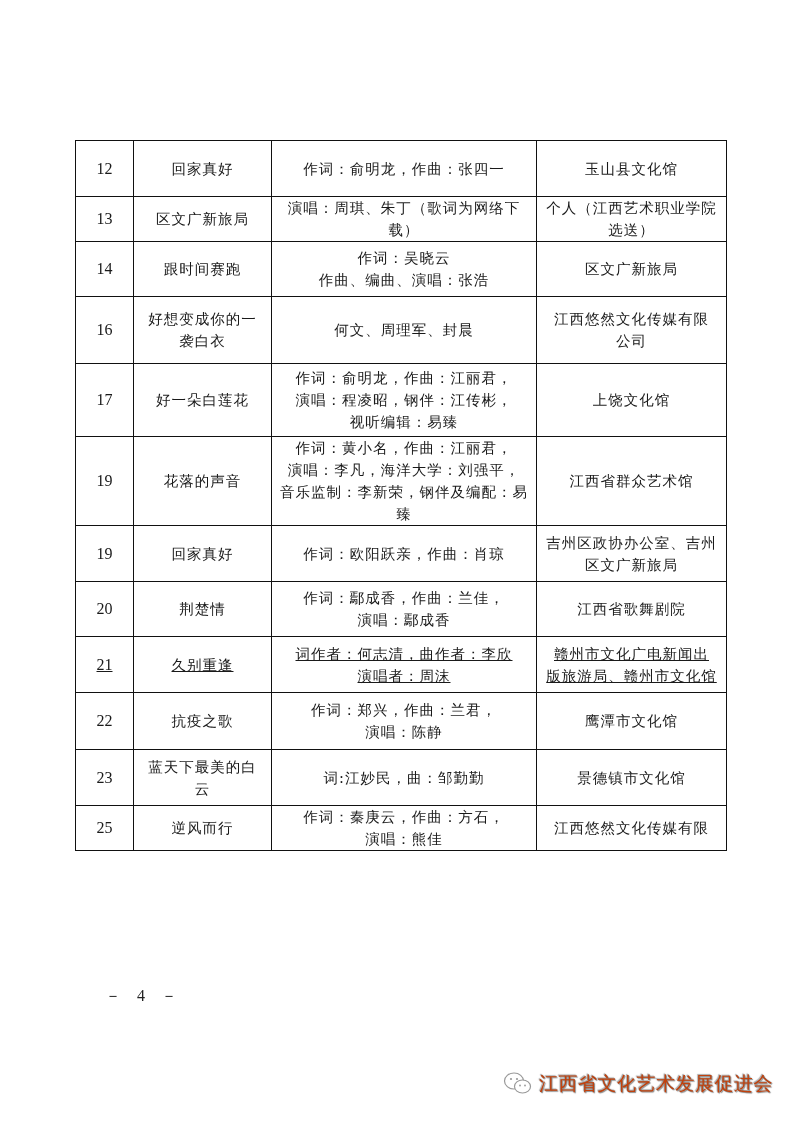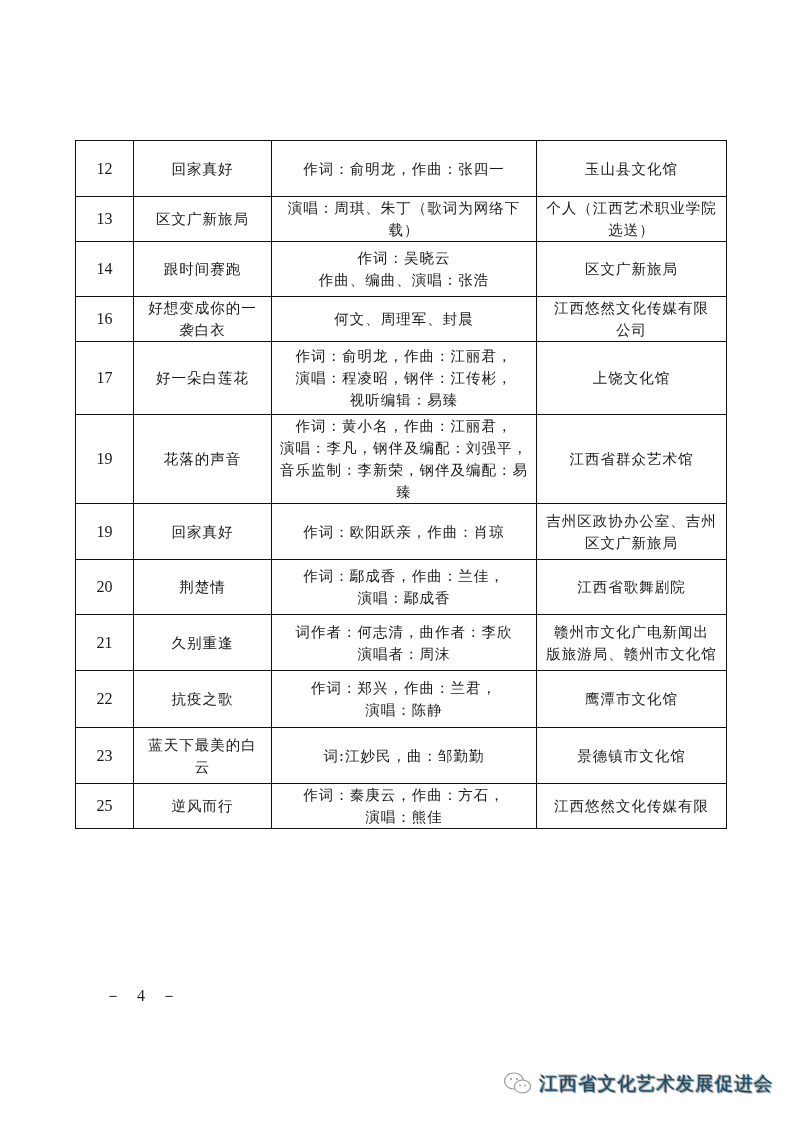--- a/index.html
+++ b/index.html
@@ -27,21 +27,21 @@
     .doc-table td .line { display: block; }
     .page-number {
       position: absolute; left: 105px; top: 986px;
       font-family: "Liberation Serif", serif; font-size: 16px; letter-spacing: 6px;
       color: #222;
     }
     .watermark {
       position: absolute; left: 503px; top: 1071px;
       display: flex; align-items: center; gap: 6px;
       font-family: "DejaVu Sans", sans-serif; font-size: 19px;
-      color: #0c4a6e;
+      color: #c2410c;
       text-shadow: 0 0 1px #777, 1px 1px 1px #888, -1px -1px 1px #aaa;
       letter-spacing: 0.5px;
     }
     .wechat-icon { width: 30px; height: 26px; }
   </style>
 </head>
 <body>
 
 <table class="doc-table">
   <colgroup id="cols">
@@ -82,21 +82,21 @@
           <span class="line">跟时间赛跑</span>
         </td>
         <td class="credits">
           <span class="line">作词：吴晓云</span>
           <span class="line">作曲、编曲、演唱：张浩</span>
         </td>
         <td class="org">
           <span class="line">区文广新旅局</span>
         </td>
       </tr>
-      <tr style="height: 45px;">
+      <tr style="height: 67px;">
         <td class="num">16</td>
         <td class="title">
           <span class="line">好想变成你的一</span>
           <span class="line">袭白衣</span>
         </td>
         <td class="credits">
           <span class="line">何文、周理军、封晨</span>
         </td>
         <td class="org">
           <span class="line">江西悠然文化传媒有限</span>
@@ -117,21 +117,21 @@
           <span class="line">上饶文化馆</span>
         </td>
       </tr>
       <tr style="height: 73px;">
         <td class="num">19</td>
         <td class="title">
           <span class="line">花落的声音</span>
         </td>
         <td class="credits">
           <span class="line">作词：黄小名，作曲：江丽君，</span>
-          <span class="line">演唱：李凡，钢伴及编配：刘强平，</span>
+          <span class="line">演唱：李凡，海洋大学：刘强平，</span>
           <span class="line">音乐监制：李新荣，钢伴及编配：易臻</span>
         </td>
         <td class="org">
           <span class="line">江西省群众艺术馆</span>
         </td>
       </tr>
       <tr style="height: 56px;">
         <td class="num">19</td>
         <td class="title">
           <span class="line">回家真好</span>
@@ -150,21 +150,21 @@
           <span class="line">荆楚情</span>
         </td>
         <td class="credits">
           <span class="line">作词：鄢成香，作曲：兰佳，</span>
           <span class="line">演唱：鄢成香</span>
         </td>
         <td class="org">
           <span class="line">江西省歌舞剧院</span>
         </td>
       </tr>
-      <tr style="height: 56px;">
+      <tr style="height: 56px; text-decoration: underline;">
         <td class="num">21</td>
         <td class="title">
           <span class="line">久别重逢</span>
         </td>
         <td class="credits">
           <span class="line">词作者：何志清，曲作者：李欣</span>
           <span class="line">演唱者：周沫</span>
         </td>
         <td class="org">
           <span class="line">赣州市文化广电新闻出</span>

